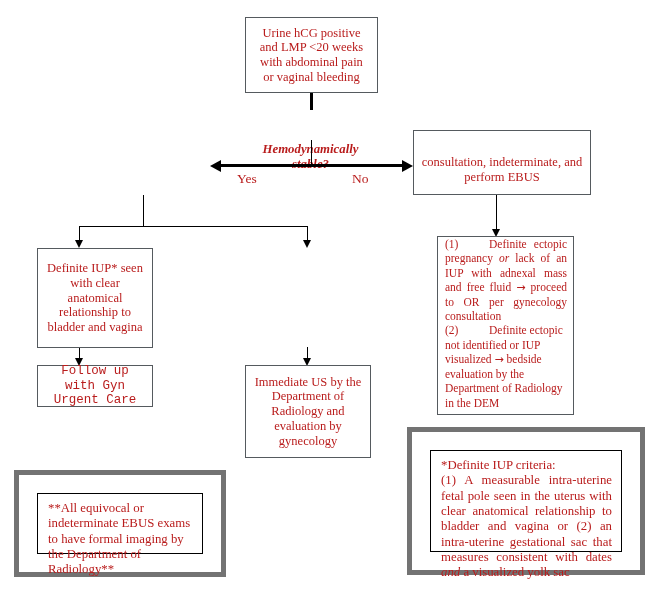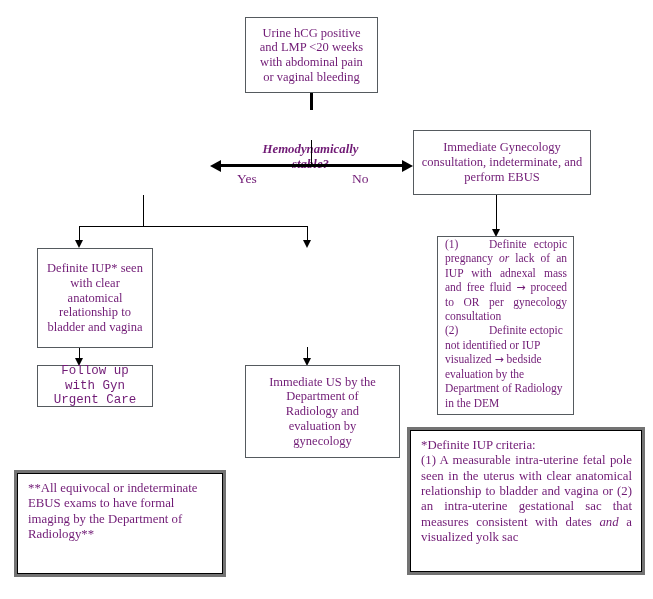--- a/index.html
+++ b/index.html
@@ -7,21 +7,21 @@
     margin: 0;
     padding: 0;
     background: #ffffff;
   }
   #canvas {
     position: relative;
     width: 653px;
     height: 599px;
     background: #ffffff;
     font-family: "Liberation Serif", "DejaVu Serif", serif;
-    color: #701a75;
+    color: #b91c1c;
     overflow: hidden;
   }
   .box {
     position: absolute;
     box-sizing: border-box;
     border: 1px solid #555a5e;
     background: #ffffff;
     display: flex;
     align-items: center;
     justify-content: center;
@@ -54,22 +54,22 @@
   }
   .numtab {
     display: inline-block;
     width: 44px;
   }
   
   .notebox {
     position: absolute;
     box-sizing: border-box;
     background: #ffffff;
-    border: 3px solid #737373;
-    padding: 0;
+    border: 5px solid #737373;
+    padding: 18px;
   }
   .notebox .inner {
     box-sizing: border-box;
     width: 100%;
     height: 100%;
     border: 1px solid #000000;
     padding: 7px 9px 4px 10px;
     font-size: 12.8px;
     line-height: 1.2;
   }
@@ -158,21 +158,21 @@
   <div class="hline thick-h" style="left:220px; top:164px; width:183px;"></div>
   <div class="arrow-left" style="left:210px; top:159.5px;"></div>
   <div class="arrow-right" style="left:402px; top:159.5px;"></div>
 
   <div class="label" style="left:237px; top:171px;">Yes</div>
   <div class="label" style="left:344px; top:171px;margin-left:8px;">No</div>
 
 
   <div class="box" style="left:413px; top:130px; width:178px; height:65px;">
     <div class="txt">
-      <span>Immediate Gynecology</span><br>
+      <br>
       <span>consultation, indeterminate, and</span><br>
       <span>perform EBUS</span>
     </div>
   </div>
 
   <div class="vline" style="left:143px; top:195px; height:32px;"></div>
   <div class="hline" style="left:79px; top:226px; width:229px;"></div>
   <div class="vline" style="left:79px; top:226px; height:18px;"></div>
   <div class="arrow-down" style="left:74.5px; top:240px;"></div>
   <div class="vline" style="left:307px; top:226px; height:18px;"></div>
@@ -209,21 +209,21 @@
   <div class="vline" style="left:307px; top:347px; height:17px;"></div>
   <div class="arrow-down" style="left:302.5px; top:358px;"></div>
 
   <div class="box" style="left:37px; top:365px; width:116px; height:42px;font-family:Liberation Mono, monospace;">
     <div class="txt">
       <span>Follow up with Gyn</span><br>
       <span>Urgent Care</span>
     </div>
   </div>
 
-  <div class="box" style="left:245px; top:365px; width:155px; height:93px;">
+  <div class="box" style="left:245px; top:365px; width:126px; height:93px;">
     <div class="txt">
       <span>Immediate US by the</span><br>
       <span>Department of</span><br>
       <span>Radiology and</span><br>
       <span>evaluation by</span><br>
       <span>gynecology</span>
     </div>
   </div>
 
   <div class="notebox" style="left:407px; top:427px; width:238px; height:148px;">

